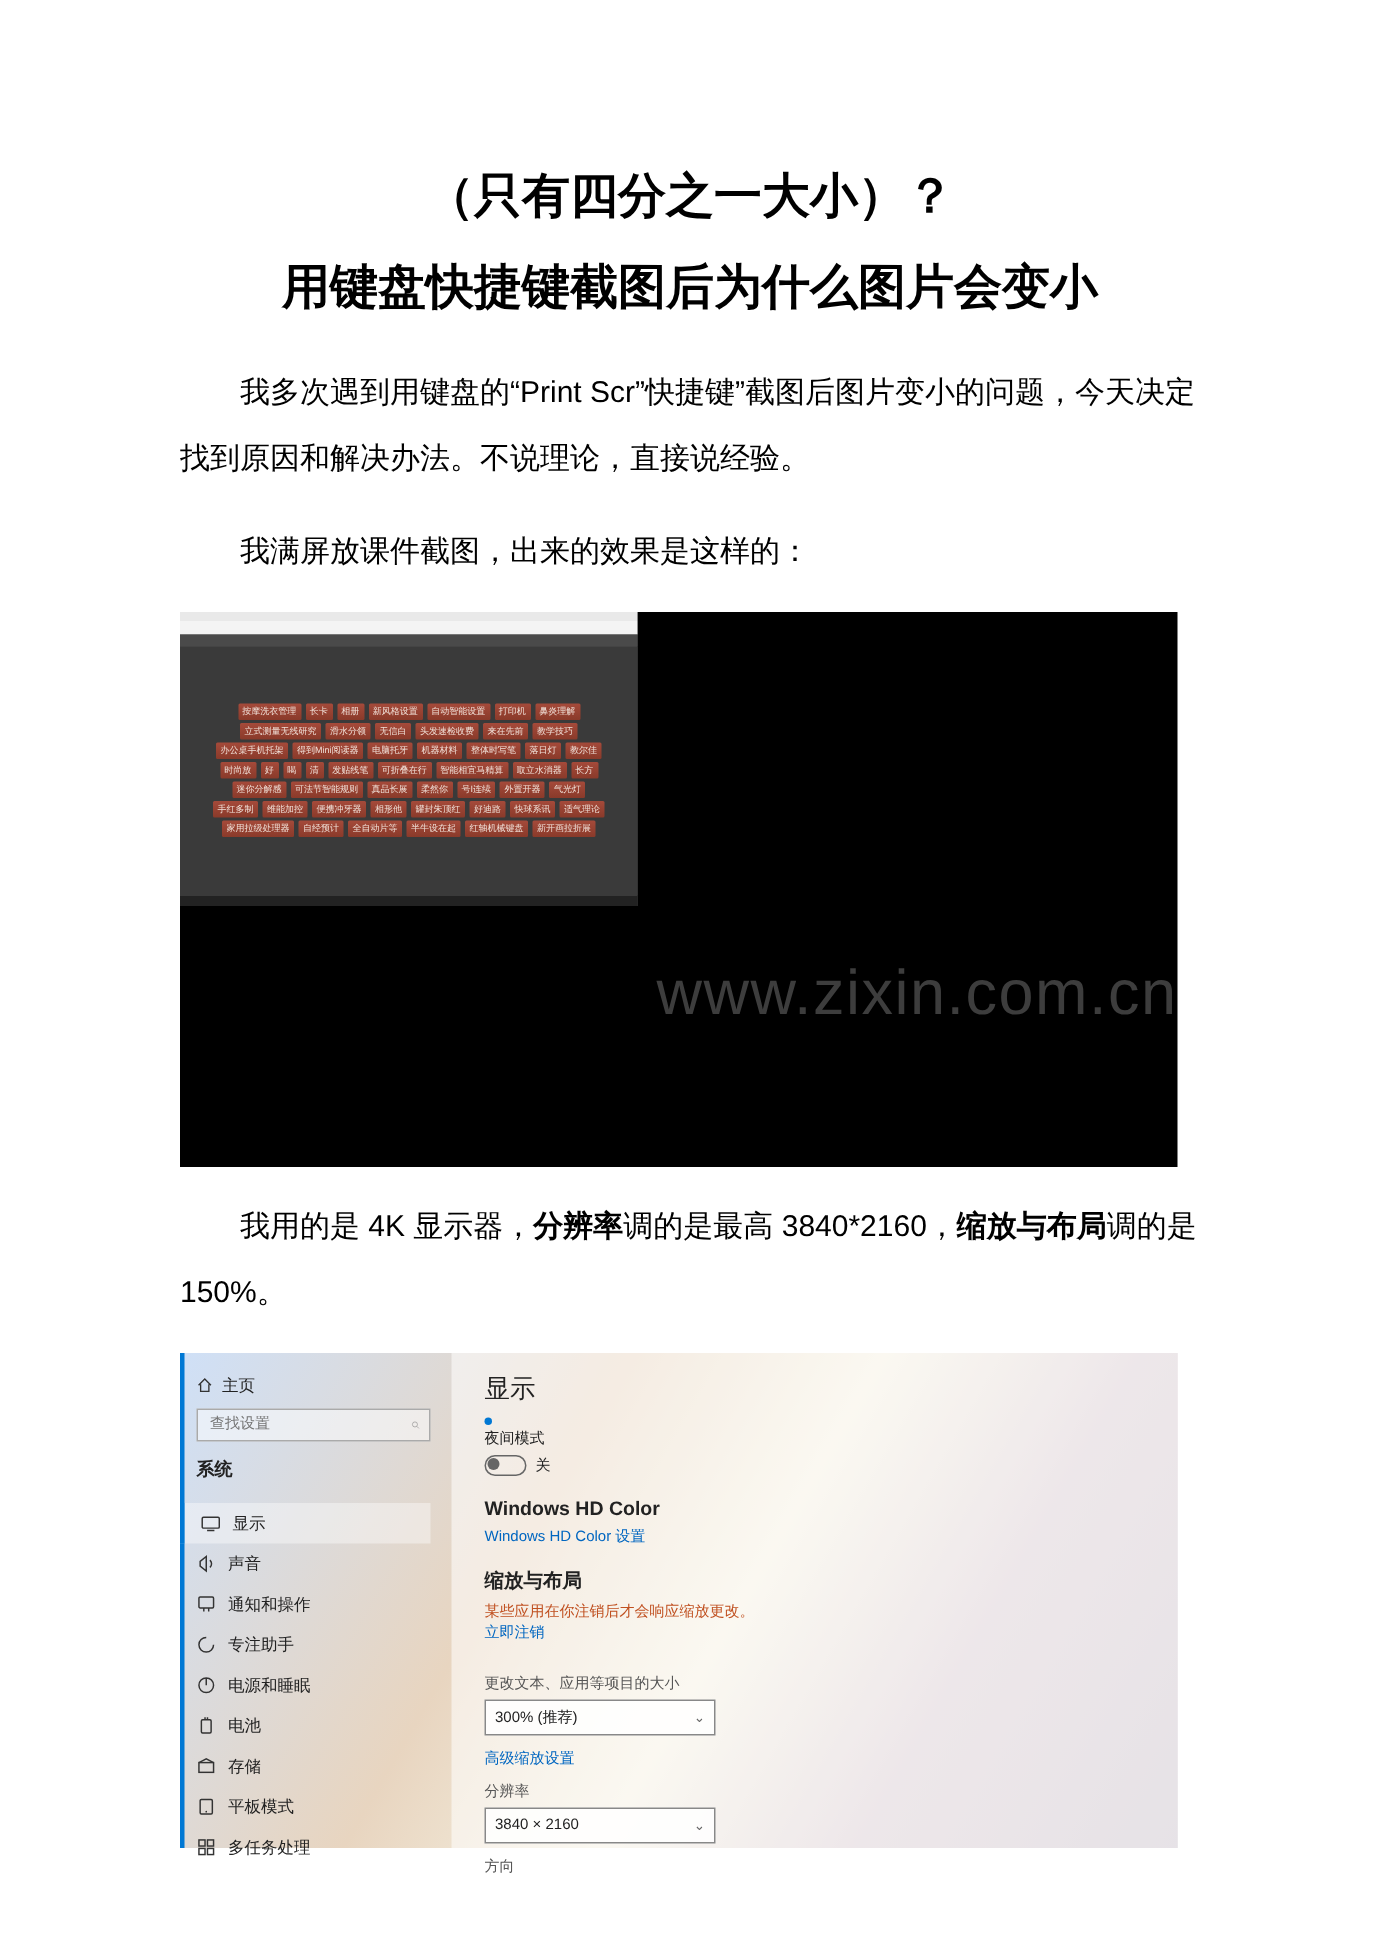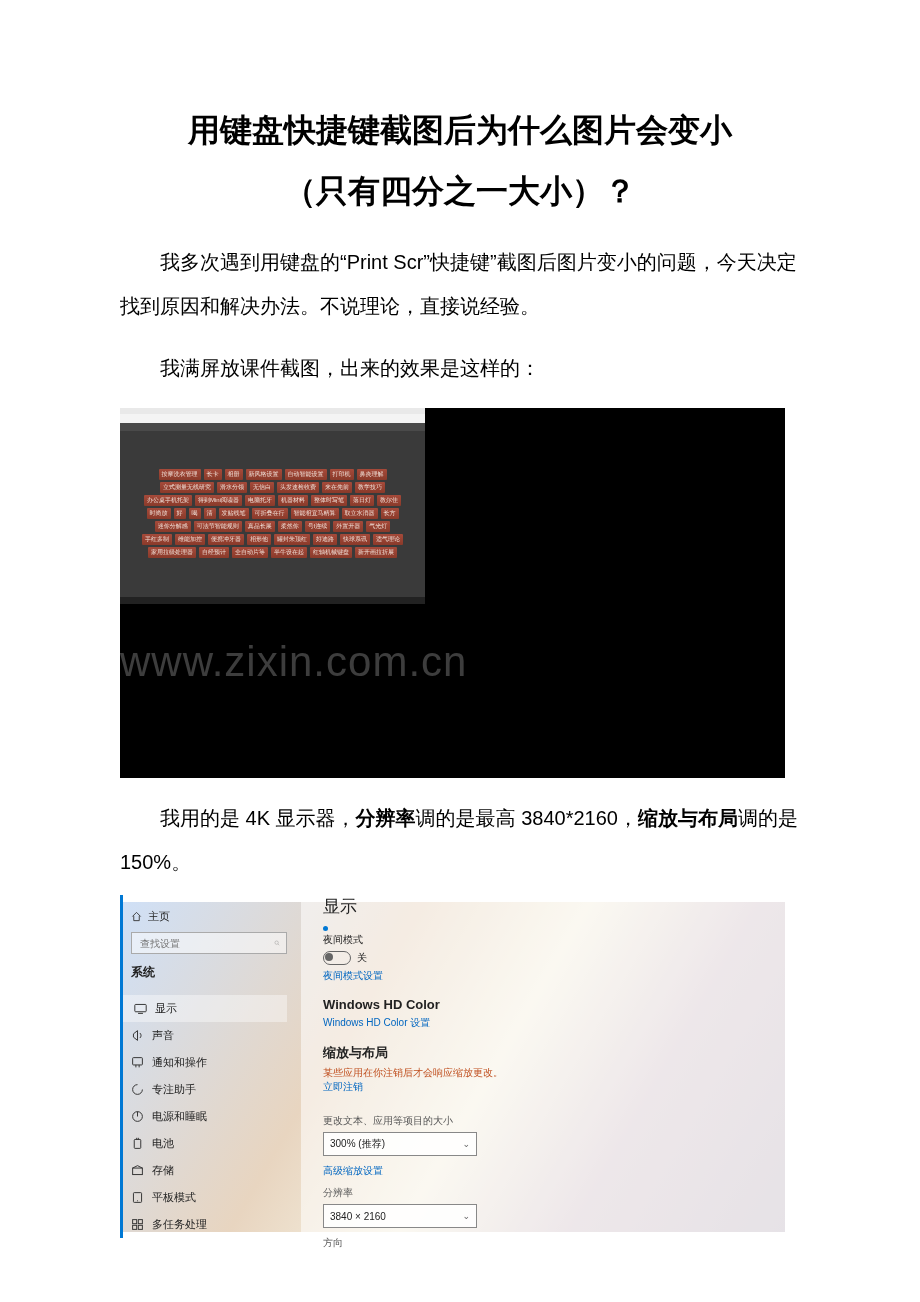--- a/index.html
+++ b/index.html
@@ -84,37 +84,36 @@
     font-size: 6px;
     padding: 1px 3px;
     border-radius: 1px;
     white-space: nowrap;
   }
   .watermark {
     position: absolute;
     top: 230px;
     left: 0;
     width: 665px;
-    text-align: left;
+    text-align: right;
     font-size: 42px;
     color: #3d3d3d;
     letter-spacing: 1px;
     font-family: Arial, sans-serif;
   }
 
   .shot-b {
     width: 665px;
     height: 330px;
     position: relative;
     display:flex;
     gap:0;
     font-size:10px;
     color:#222;
     background: linear-gradient(120deg, #cfe0f7 0%, #e8d5c0 35%, #f5f0e0 55%, #d8cad0 75%, #c8bfc9 100%);
-    align-items: center;
   }
   .b-nav {
     width: 178px;
     position:relative;
     border-left: 3px solid #0078d4;
     margin-left:0;
   }
   .b-nav-inner { padding: 12px 14px 0 8px; }
   .home-row { display:flex; align-items:center; gap:6px; font-size:11px; padding:2px 0 8px 0;}
   .home-icon { width:11px;height:11px; }
@@ -148,22 +147,22 @@
   .warn { font-size:10px; color:#c05020;}
   .select-box { border:1px solid #888; background:rgba(255,255,255,.85); height:22px; width:140px;
     display:flex;align-items:center;justify-content:space-between;padding:0 6px; margin-top:4px; font-size:10px;}
   .chev { font-size:9px;color:#666;}
 </style>
 </head>
 <body>
 
 <div class="page">
 
+  <h1 class="title-line">（只有四分之一大小）？</h1>
   <h1 class="title-line">用键盘快捷键截图后为什么图片会变小</h1>
-  <h1 class="title-line">（只有四分之一大小）？</h1>
 
   <p class="body">我多次遇到用键盘的“Print Scr”快捷键”截图后图片变小的问题，今天决定找到原因和解决办法。不说理论，直接说经验。</p>
   <p class="body">我满屏放课件截图，出来的效果是这样的：</p>
 
   <figure class="screenshot">
     <div class="shot-a">
       <div class="shot-a-content">
         <div class="titlebar"></div>
         <div class="toolbar"></div>
         <div class="ribbon"></div>
@@ -319,21 +318,20 @@
       <div class="b-main">
         <div class="b-h1">显示</div>
         <div class="blue-dot"></div>
         <div class="b-label">夜间模式</div>
         <div class="toggle">
           <div class="toggle-track">
               <div class="toggle-knob"></div>
             </div>
           <span>关</span>
         </div>
-        <div class="link">夜间模式设置</div>
 
         <div class="b-h2">Windows HD Color</div>
         <div class="link">Windows HD Color 设置</div>
 
         <div class="b-h2">缩放与布局</div>
         <div class="warn">某些应用在你注销后才会响应缩放更改。</div>
         <div class="link">立即注销</div>
         <div class="b-desc" style="margin-top:20px">更改文本、应用等项目的大小</div>
         <div class="select-box">
           <span>300% (推荐)</span>

